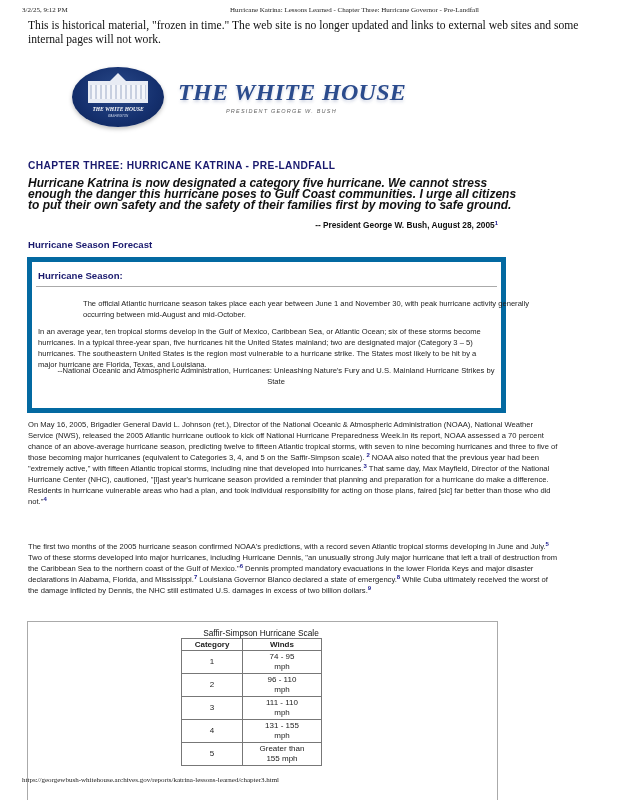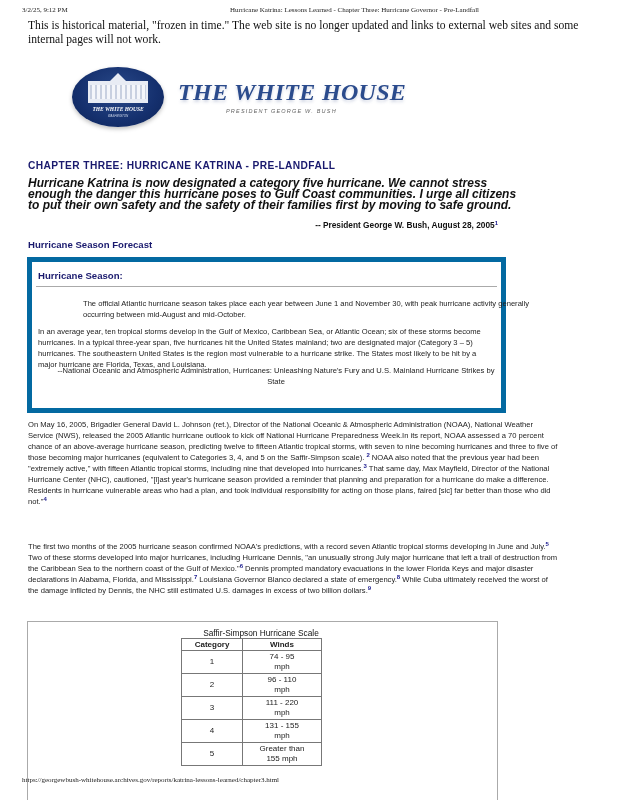--- a/index.html
+++ b/index.html
@@ -95,21 +95,21 @@
   <tr>
     <td class="cat">1</td>
     <td class="wind"><span>74 - 95</span><br><span>mph</span></td>
   </tr>
   <tr>
     <td class="cat">2</td>
     <td class="wind"><span>96 - 110</span><br><span>mph</span></td>
   </tr>
   <tr>
     <td class="cat">3</td>
-    <td class="wind"><span>111 - 220</span><br><span>mph</span></td>
+    <td class="wind"><span>111 - 110</span><br><span>mph</span></td>
   </tr>
   <tr>
     <td class="cat">4</td>
     <td class="wind"><span>131 - 155</span><br><span>mph</span></td>
   </tr>
   <tr>
     <td class="cat">5</td>
     <td class="wind"><span>Greater than</span><br><span>155 mph</span></td>
   </tr>
 </tbody>

